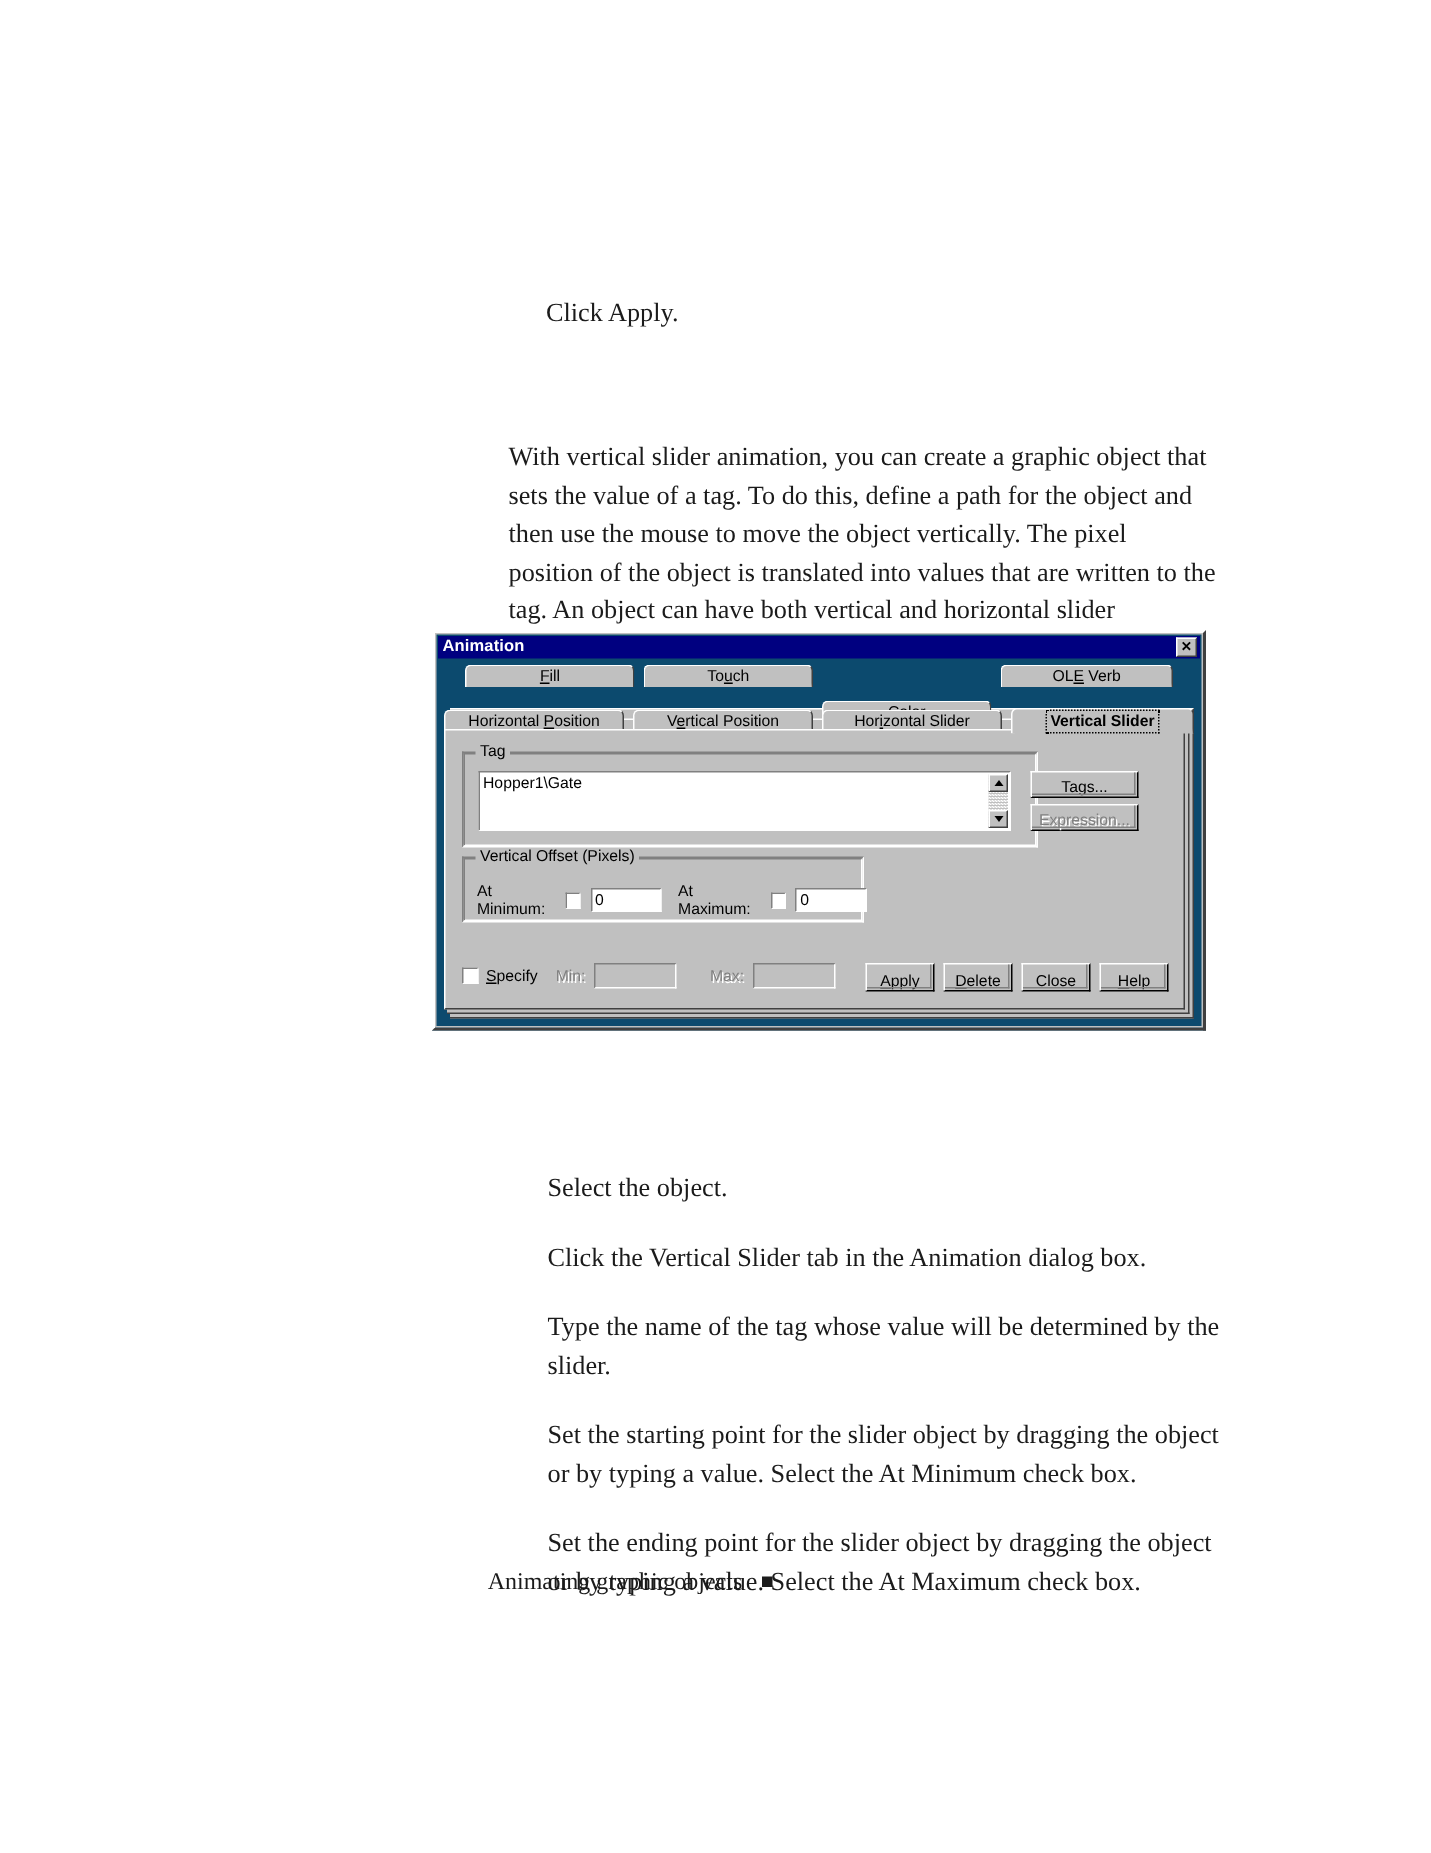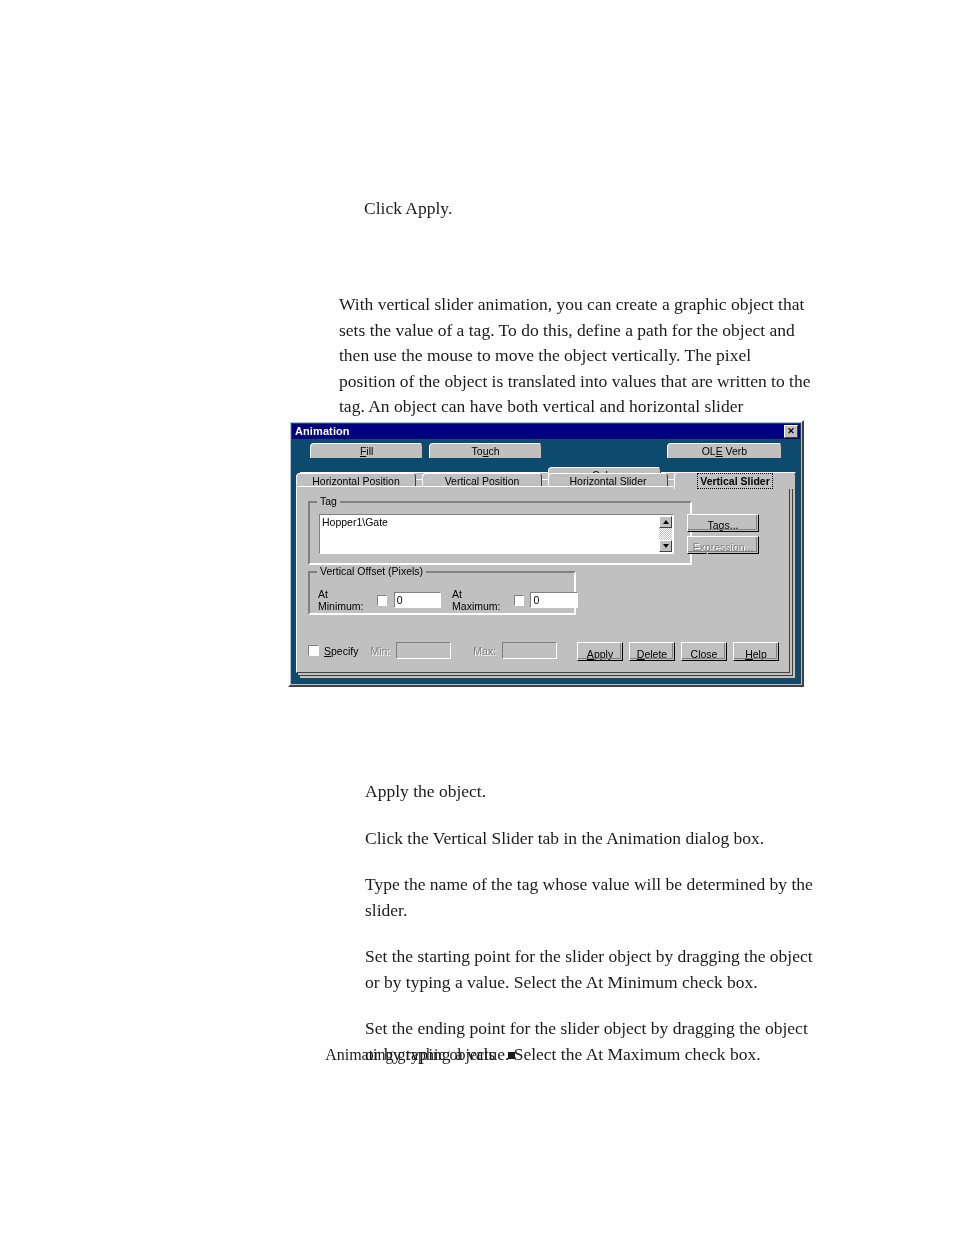--- a/index.html
+++ b/index.html
@@ -300,21 +300,21 @@
           <div class="btn">
             <span><u>H</u>elp</span>
           </div>
         </div>
       </div>
 
     </div>
   </div>
 
   <div class="prose" id="steps">
-    <div class="step">Apply the object.</div>
+    <div class="step">Select the object.</div>
     <div class="step">Click the Vertical Slider tab in the Animation dialog box.</div>
     <div class="step">Type the name of the tag whose value will be determined by the slider.</div>
     <div class="step">Set the starting point for the slider object by dragging the object or by typing a value. Select the At Minimum check box.</div>
     <div class="step">Set the ending point for the slider object by dragging the object or by typing a value. Select the At Maximum check box.</div>
   </div>
 
   <div class="footer">
     <span class="ftxt">Animating graphic objects</span><span class="sq"></span>
   </div>
 

